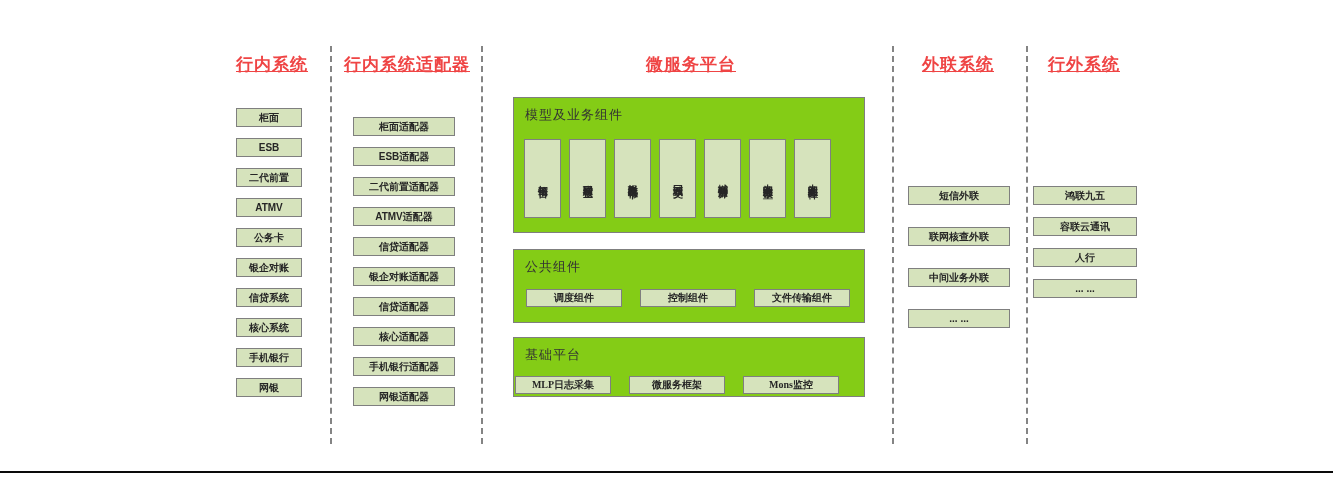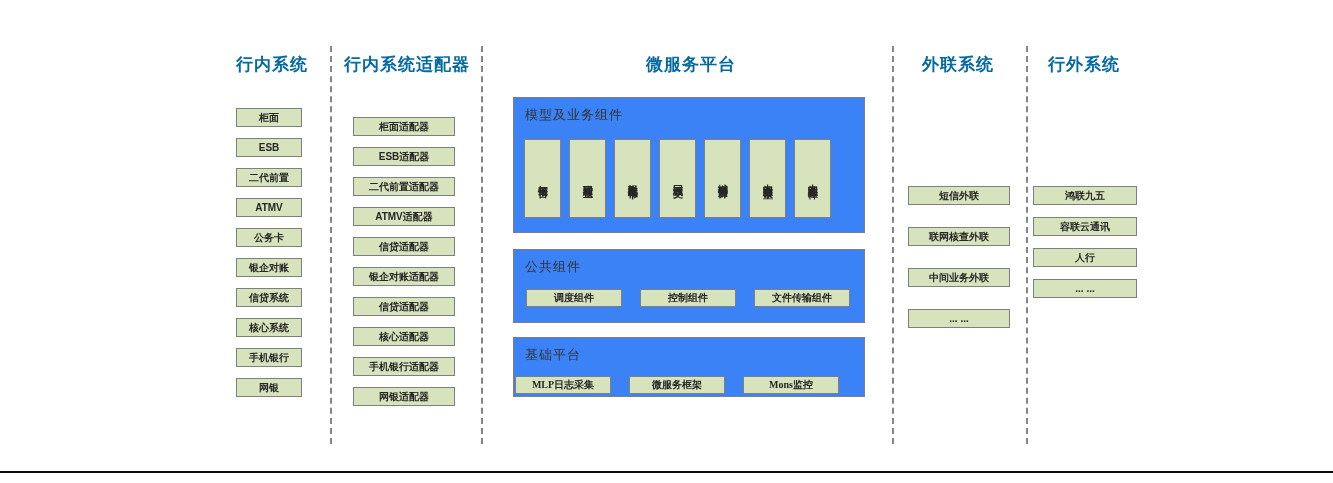--- a/index.html
+++ b/index.html
@@ -2,40 +2,40 @@
 <html><head>
 <meta charset="utf-8">
 <style>
   html,body{margin:0;padding:0;background:#ffffff;}
   .canvas{
     position:relative;width:1333px;height:483px;background:#ffffff;overflow:hidden;
     font-family:"Liberation Sans","DejaVu Sans",sans-serif;
   }
   .col-title{
     position:absolute;top:53px;transform:translateX(-50%);
-    font-size:17px;font-weight:bold;color:#0369a1;white-space:nowrap;letter-spacing:1px;
+    font-size:17px;font-weight:bold;color:#ef4444;white-space:nowrap;letter-spacing:1px;text-decoration:underline;
   }
   .divider{
     position:absolute;top:46px;height:398px;width:0;
     border-left:2px dashed #848484;
   }
   .box-list{position:absolute;display:flex;flex-direction:column;}
   .gbox{
     box-sizing:border-box;width:100%;height:19px;flex:0 0 19px;
     background:#d6e3bc;border:1px solid #7f7f7f;
     display:flex;align-items:center;justify-content:center;
     font-size:10px;font-weight:bold;color:#262626;white-space:nowrap;overflow:hidden;
   }
   #list-internal{left:236px;top:108px;width:66px;gap:11px;}
   #list-adapters{left:353px;top:117px;width:102px;gap:11px;}
   #list-outreach{left:908px;top:186px;width:102px;gap:22px;}
   #list-external{left:1033px;top:186px;width:104px;gap:12px;}
   .panel{
     position:absolute;left:513px;width:352px;box-sizing:border-box;
-    background:#3b82f6;border:1px solid #7f7f7f;
+    background:#84cc16;border:1px solid #7f7f7f;
   }
   #panel-model{top:97px;height:136px;}
   #panel-common{top:249px;height:74px;}
   #panel-base{top:337px;height:60px;font-family:Liberation Serif, serif;}
   .panel-label{
     position:absolute;left:11px;top:8px;font-size:13px;color:#333333;letter-spacing:1px;
   }
   .panel-boxes{position:absolute;display:flex;flex-direction:row;}
   #panel-model .panel-boxes{left:10px;top:41px;gap:8px;}
   #panel-common .panel-boxes{left:12px;top:39px;gap:18px;}

